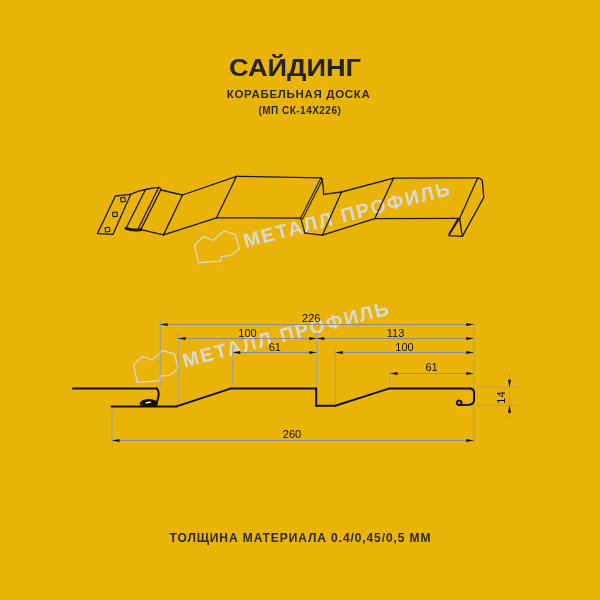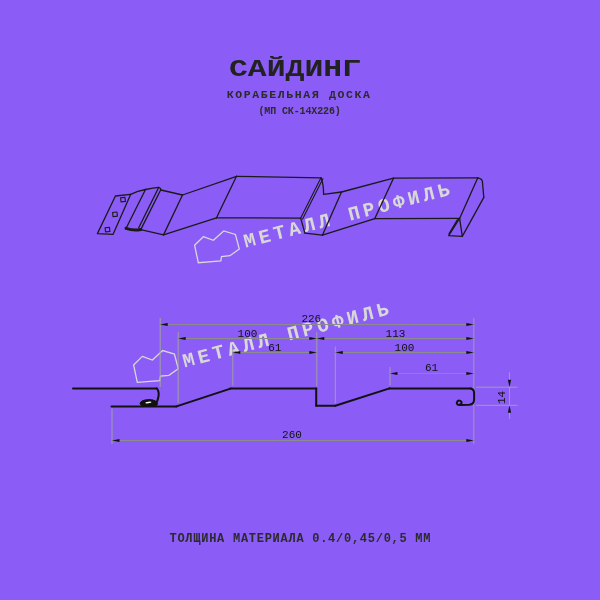--- a/index.html
+++ b/index.html
@@ -1,17 +1,17 @@
 <!DOCTYPE html>
 <html><head>
 <meta charset="utf-8">
 <style>
   html,body{margin:0;padding:0;background:#fff;}
-  #page{position:relative;width:600px;height:600px;background:#8b5cf6;overflow:hidden;
-        font-family:Liberation Mono, monospace;text-align:right;}
+  #page{position:relative;width:600px;height:600px;background:#eab308;overflow:hidden;
+        font-family:Liberation Sans, sans-serif;text-align:right;}
   svg{position:absolute;left:0;top:0;}
 </style>
 </head>
 <body>
 <div id="page">
 <svg width="600" height="600" viewBox="0 0 600 600">
   <defs>
 
     <g id="wm">
 

